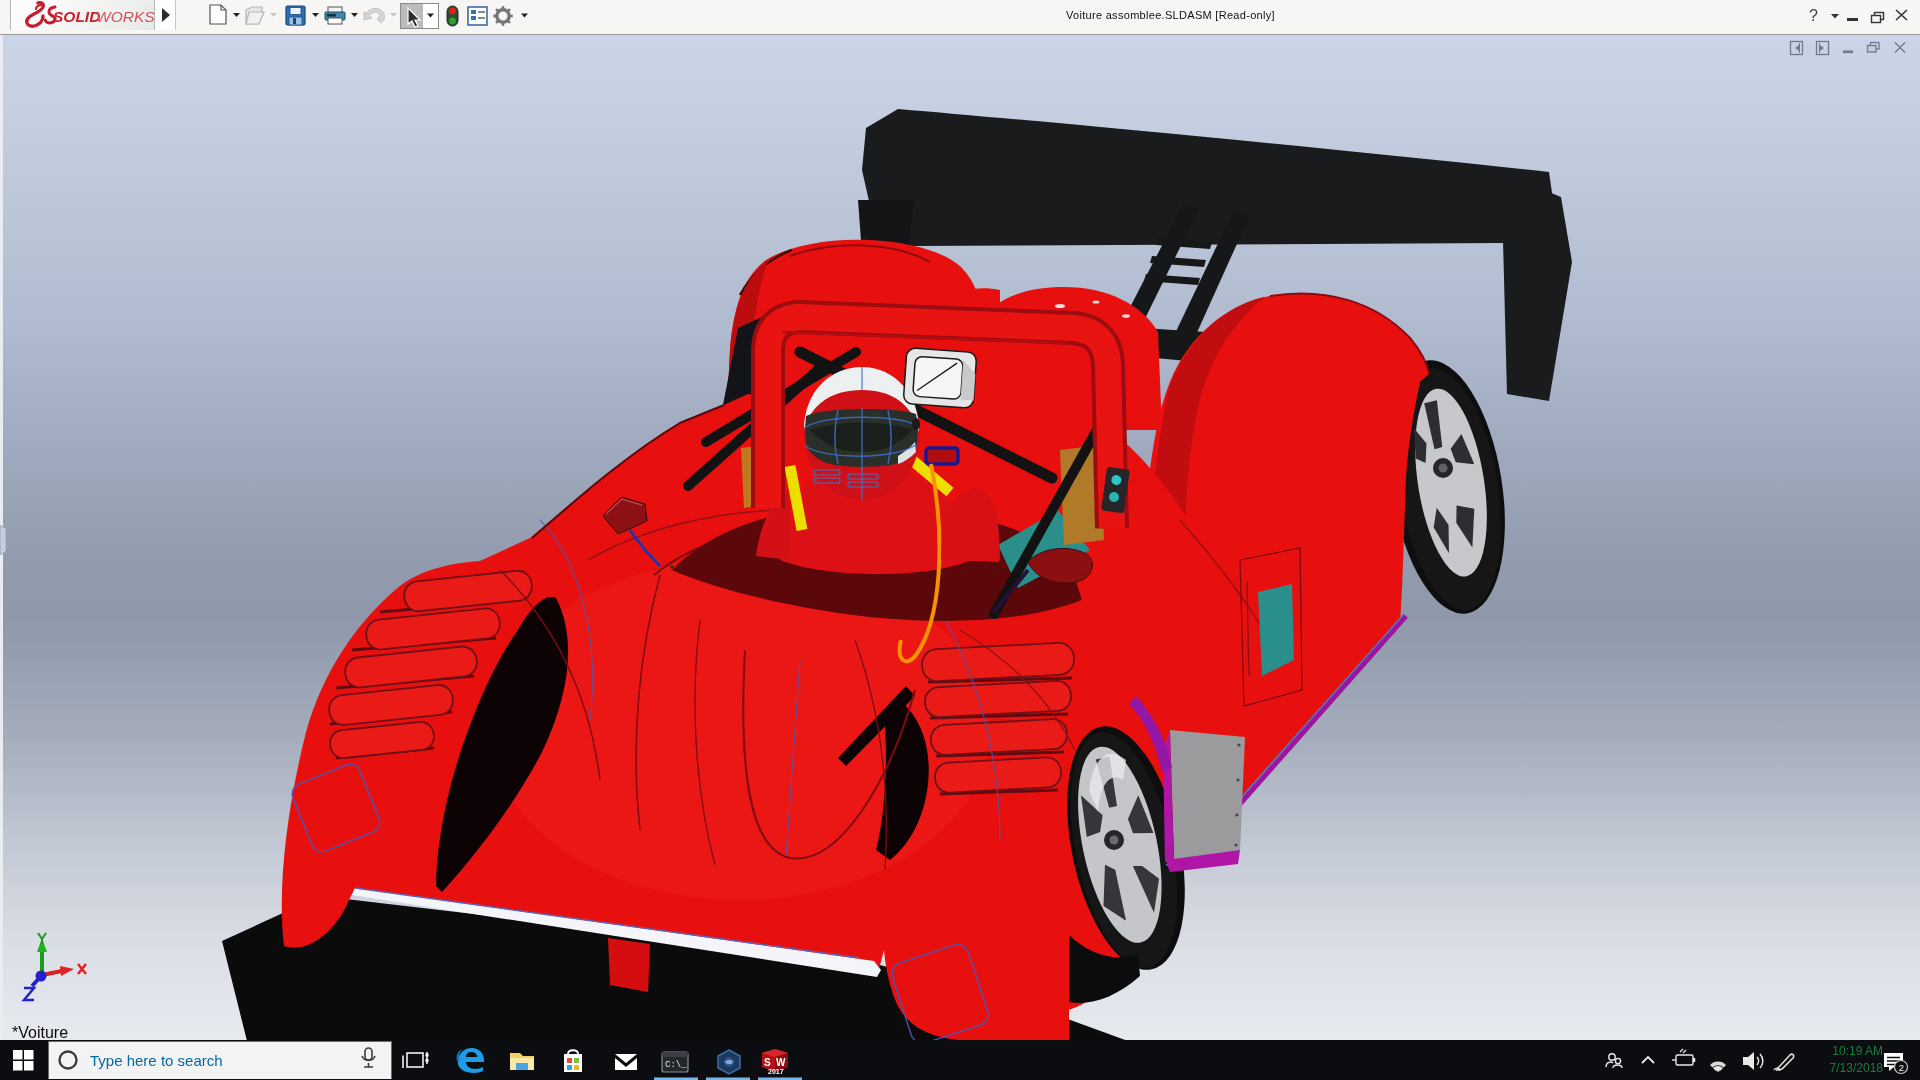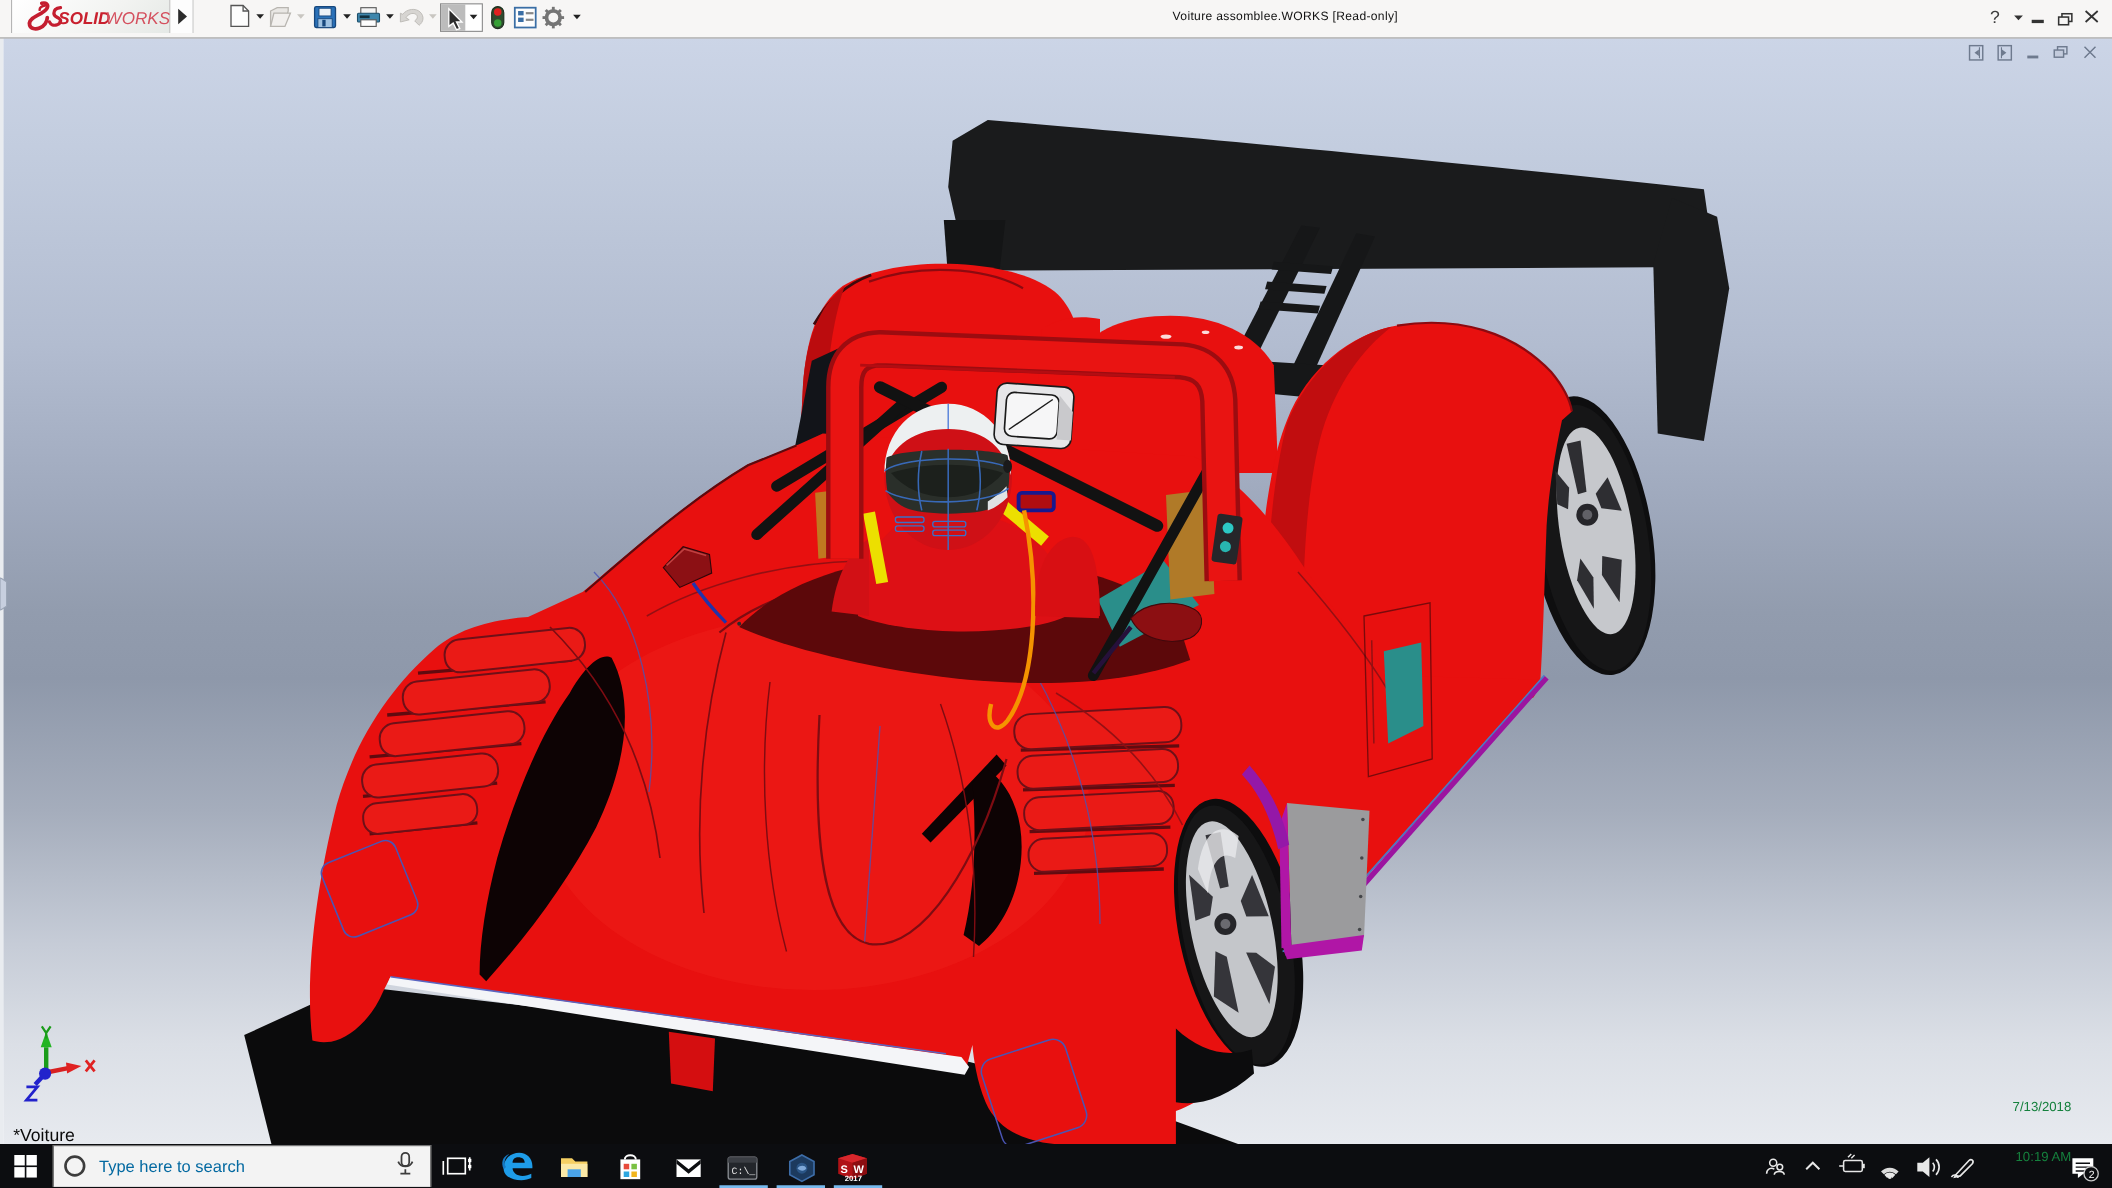--- a/index.html
+++ b/index.html
@@ -325,21 +325,21 @@
           <path d="M7,0 L9.8,0"></path>
           <path d="M5,5 L6.9,6.9"></path>
           <path d="M0,7 L0,9.8"></path>
           <path d="M-5,5 L-6.9,6.9"></path>
           <path d="M-7,0 L-9.8,0"></path>
           <path d="M-5,-5 L-6.9,-6.9"></path>
 </g>
 </g>
 <path d="M521,13.5 l7,0 l-3.5,4 Z" fill="#222"></path>
 </svg>
-<div id="title">Voiture assomblee.WORKS [Read-only]</div>
+<div id="title">Voiture assomblee.SLDASM [Read-only]</div>
 <svg width="120" height="31" viewBox="0 0 120 31" style="position:absolute;left:1800px;top:0">
 <text x="9" y="21" font-size="16" fill="#3c3c3c" font-family="Liberation Sans">?</text>
 <path d="M31,14 l8,0 l-4,4.5 Z" fill="#333"></path>
 <rect x="47" y="18" width="11" height="3" fill="#333"></rect>
 <rect x="74.5" y="12.5" width="9" height="7" fill="none" stroke="#333" stroke-width="1.4"></rect>
 <rect x="71.5" y="15.5" width="9" height="7" fill="#f7f6f5" stroke="#333" stroke-width="1.4"></rect>
 <path d="M96,10 L107,20 M107,10 L96,20" stroke="#333" stroke-width="1.6"></path>
 </svg>
 </div>
 <div id="taskbar"></div>
@@ -432,21 +432,21 @@
 <svg style="position:absolute;left:48px;top:1041px" width="344" height="38">
 <circle cx="20" cy="19" r="8.5" fill="none" stroke="#3c3c3c" stroke-width="2.4"></circle>
 <g stroke="#3c3c3c" stroke-width="1.6" fill="none">
       <rect x="317" y="7" width="7" height="12" rx="3.5"></rect>
       <path d="M314,15 a7,7 0 0 0 13,0 M320.5,22 L320.5,26 M316,26 L325,26"></path>
     </g>
 </svg>
 <div id="searchtext">Type here to search</div>
 <div id="dimetric">*Voiture</div>
 <div class="clock" style="left:1793px;top:1044px">10:19 AM</div>
-<div class="clock" style="left:1793px;top:999px">7/13/2018</div>
+<div class="clock" style="left:1793px;top:1061px">7/13/2018</div>
 <svg style="position:absolute;left:1780px;top:34px" width="140" height="30" viewBox="0 0 140 30">
 <g stroke="#6e7a8e" fill="none" stroke-width="1.3">
 <rect x="10.5" y="7.5" width="12" height="13"></rect>
 <path d="M19,11 L15,14 L19,17 Z" fill="#6e7a8e" stroke="none"></path>
 <path d="M19.5,9 L19.5,19" stroke-width="1"></path>
 <rect x="36.5" y="7.5" width="12" height="13"></rect>
 <path d="M40,11 L44,14 L40,17 Z" fill="#6e7a8e" stroke="none"></path>
 <path d="M39.5,9 L39.5,19" stroke-width="1"></path>
 <rect x="63" y="16.5" width="10" height="2.6" fill="#6e7a8e" stroke="none"></rect>
 <rect x="90.5" y="8.5" width="8.5" height="6.5"></rect>

